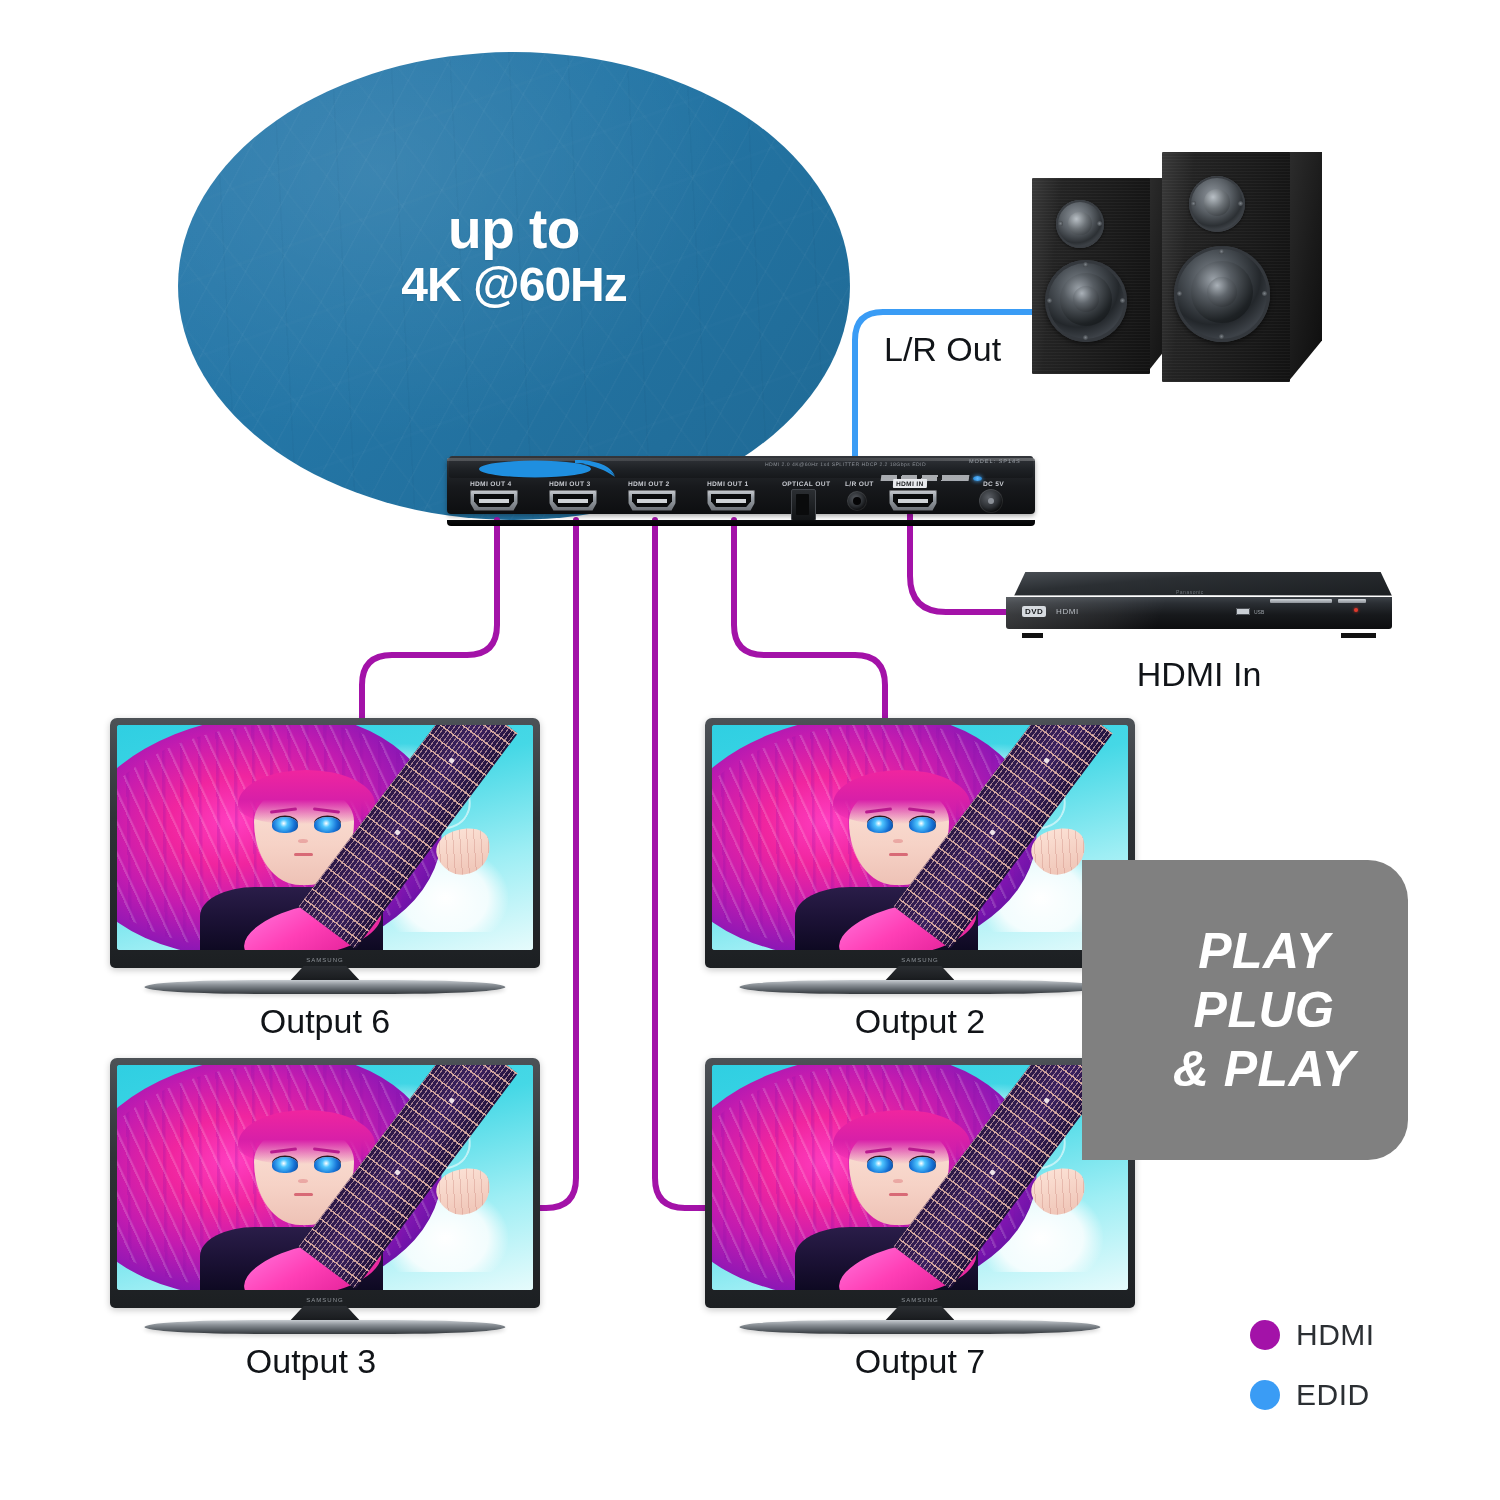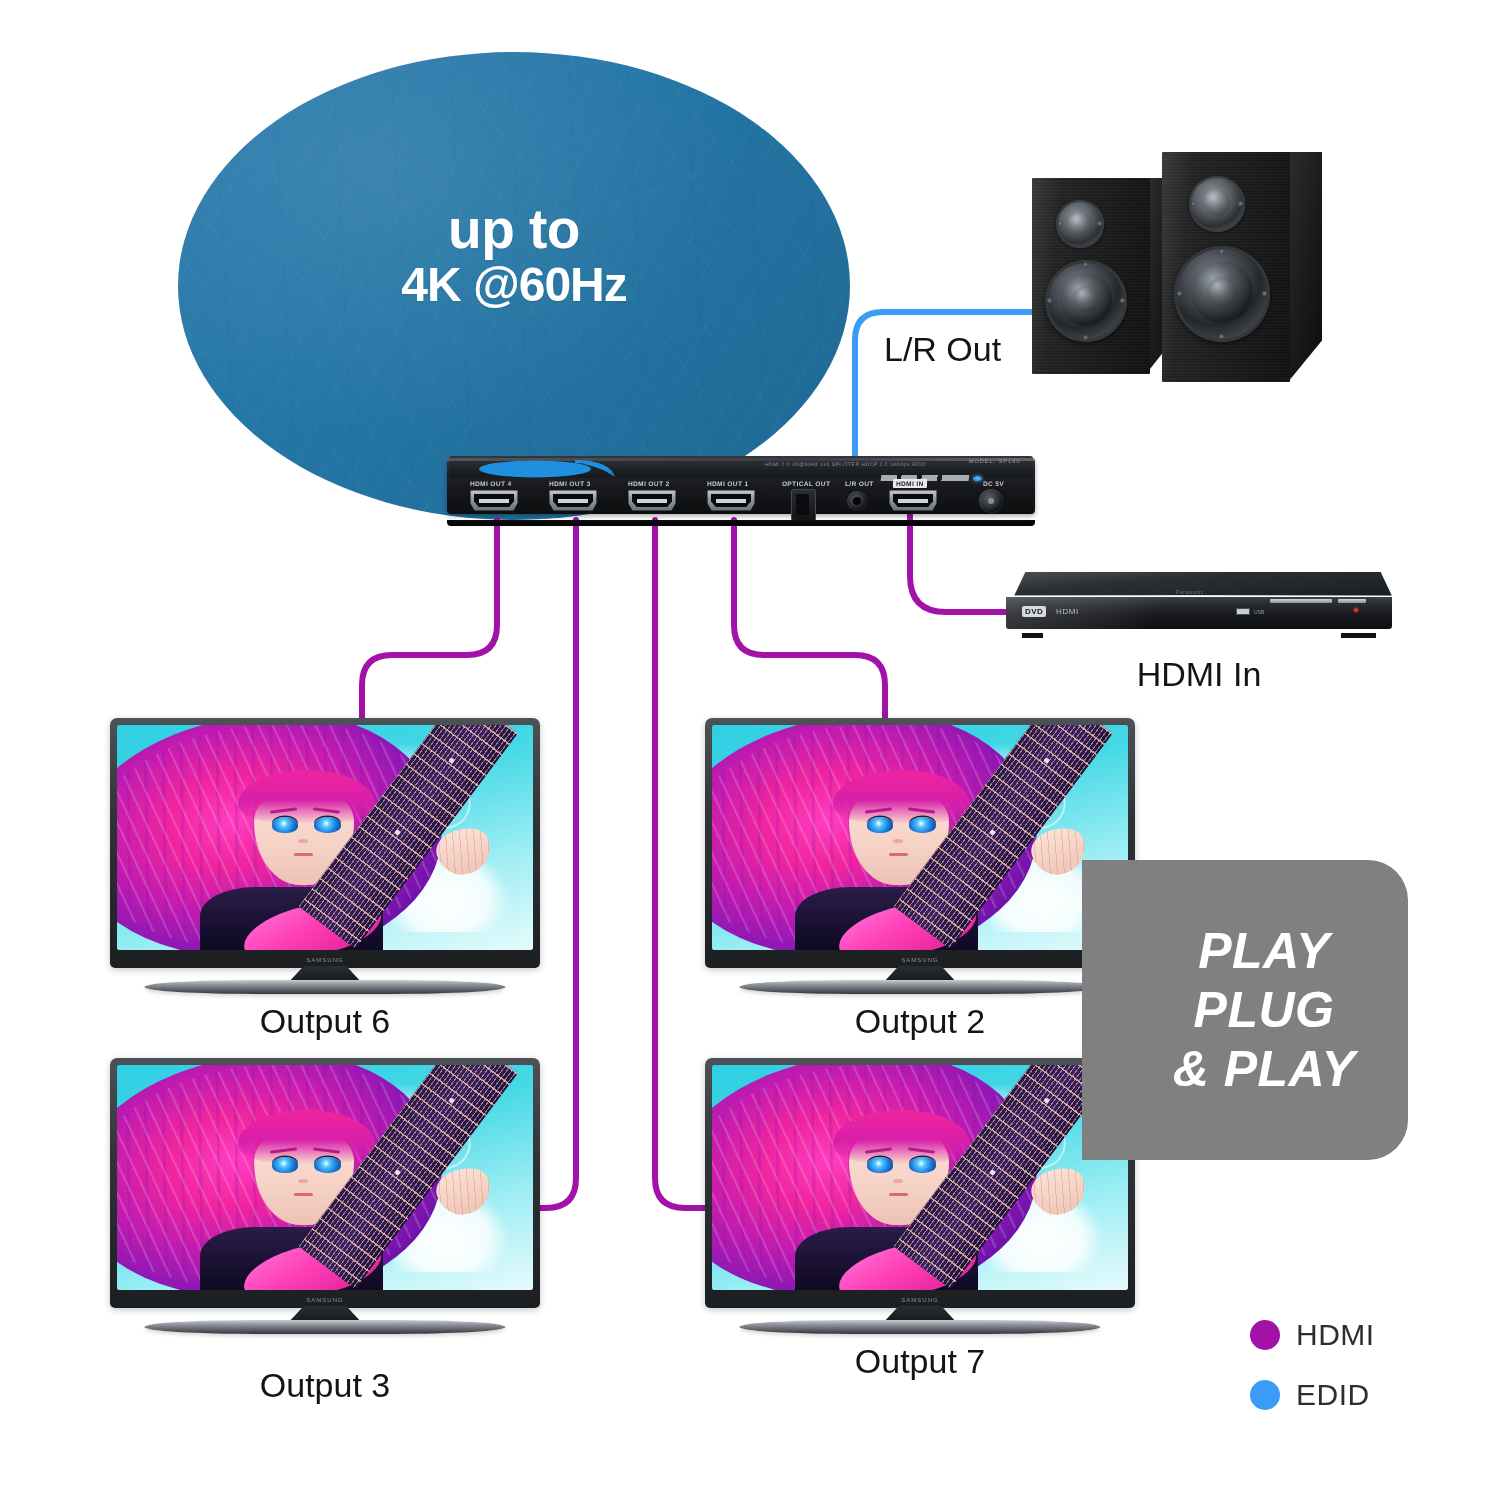--- a/index.html
+++ b/index.html
@@ -753,21 +753,21 @@
           <div class="hand">
               <div class="fingers"></div>
             </div>
         </div>
       </div>
       <div class="brand">SAMSUNG</div>
     </div>
     <div class="stand-neck"></div>
     <div class="stand-base"></div>
   </div>
-  <div class="tv-label" style="left:110px; top:1342px; width:430px;margin-top:24px;">Output 3</div>
+  <div class="tv-label" style="left:96px; top:1342px; width:430px;">Output 3</div>
 
   <div class="tv" style="left:705px; top:1058px; width:430px; height:250px;">
     <div class="bezel">
       <div class="screen">
         <div class="art">
           <div class="sky"></div>
             <div class="cloud2"></div>
             <div class="cloud1"></div>
           <div class="wisp1"></div>
             <div class="wisp2"></div>

